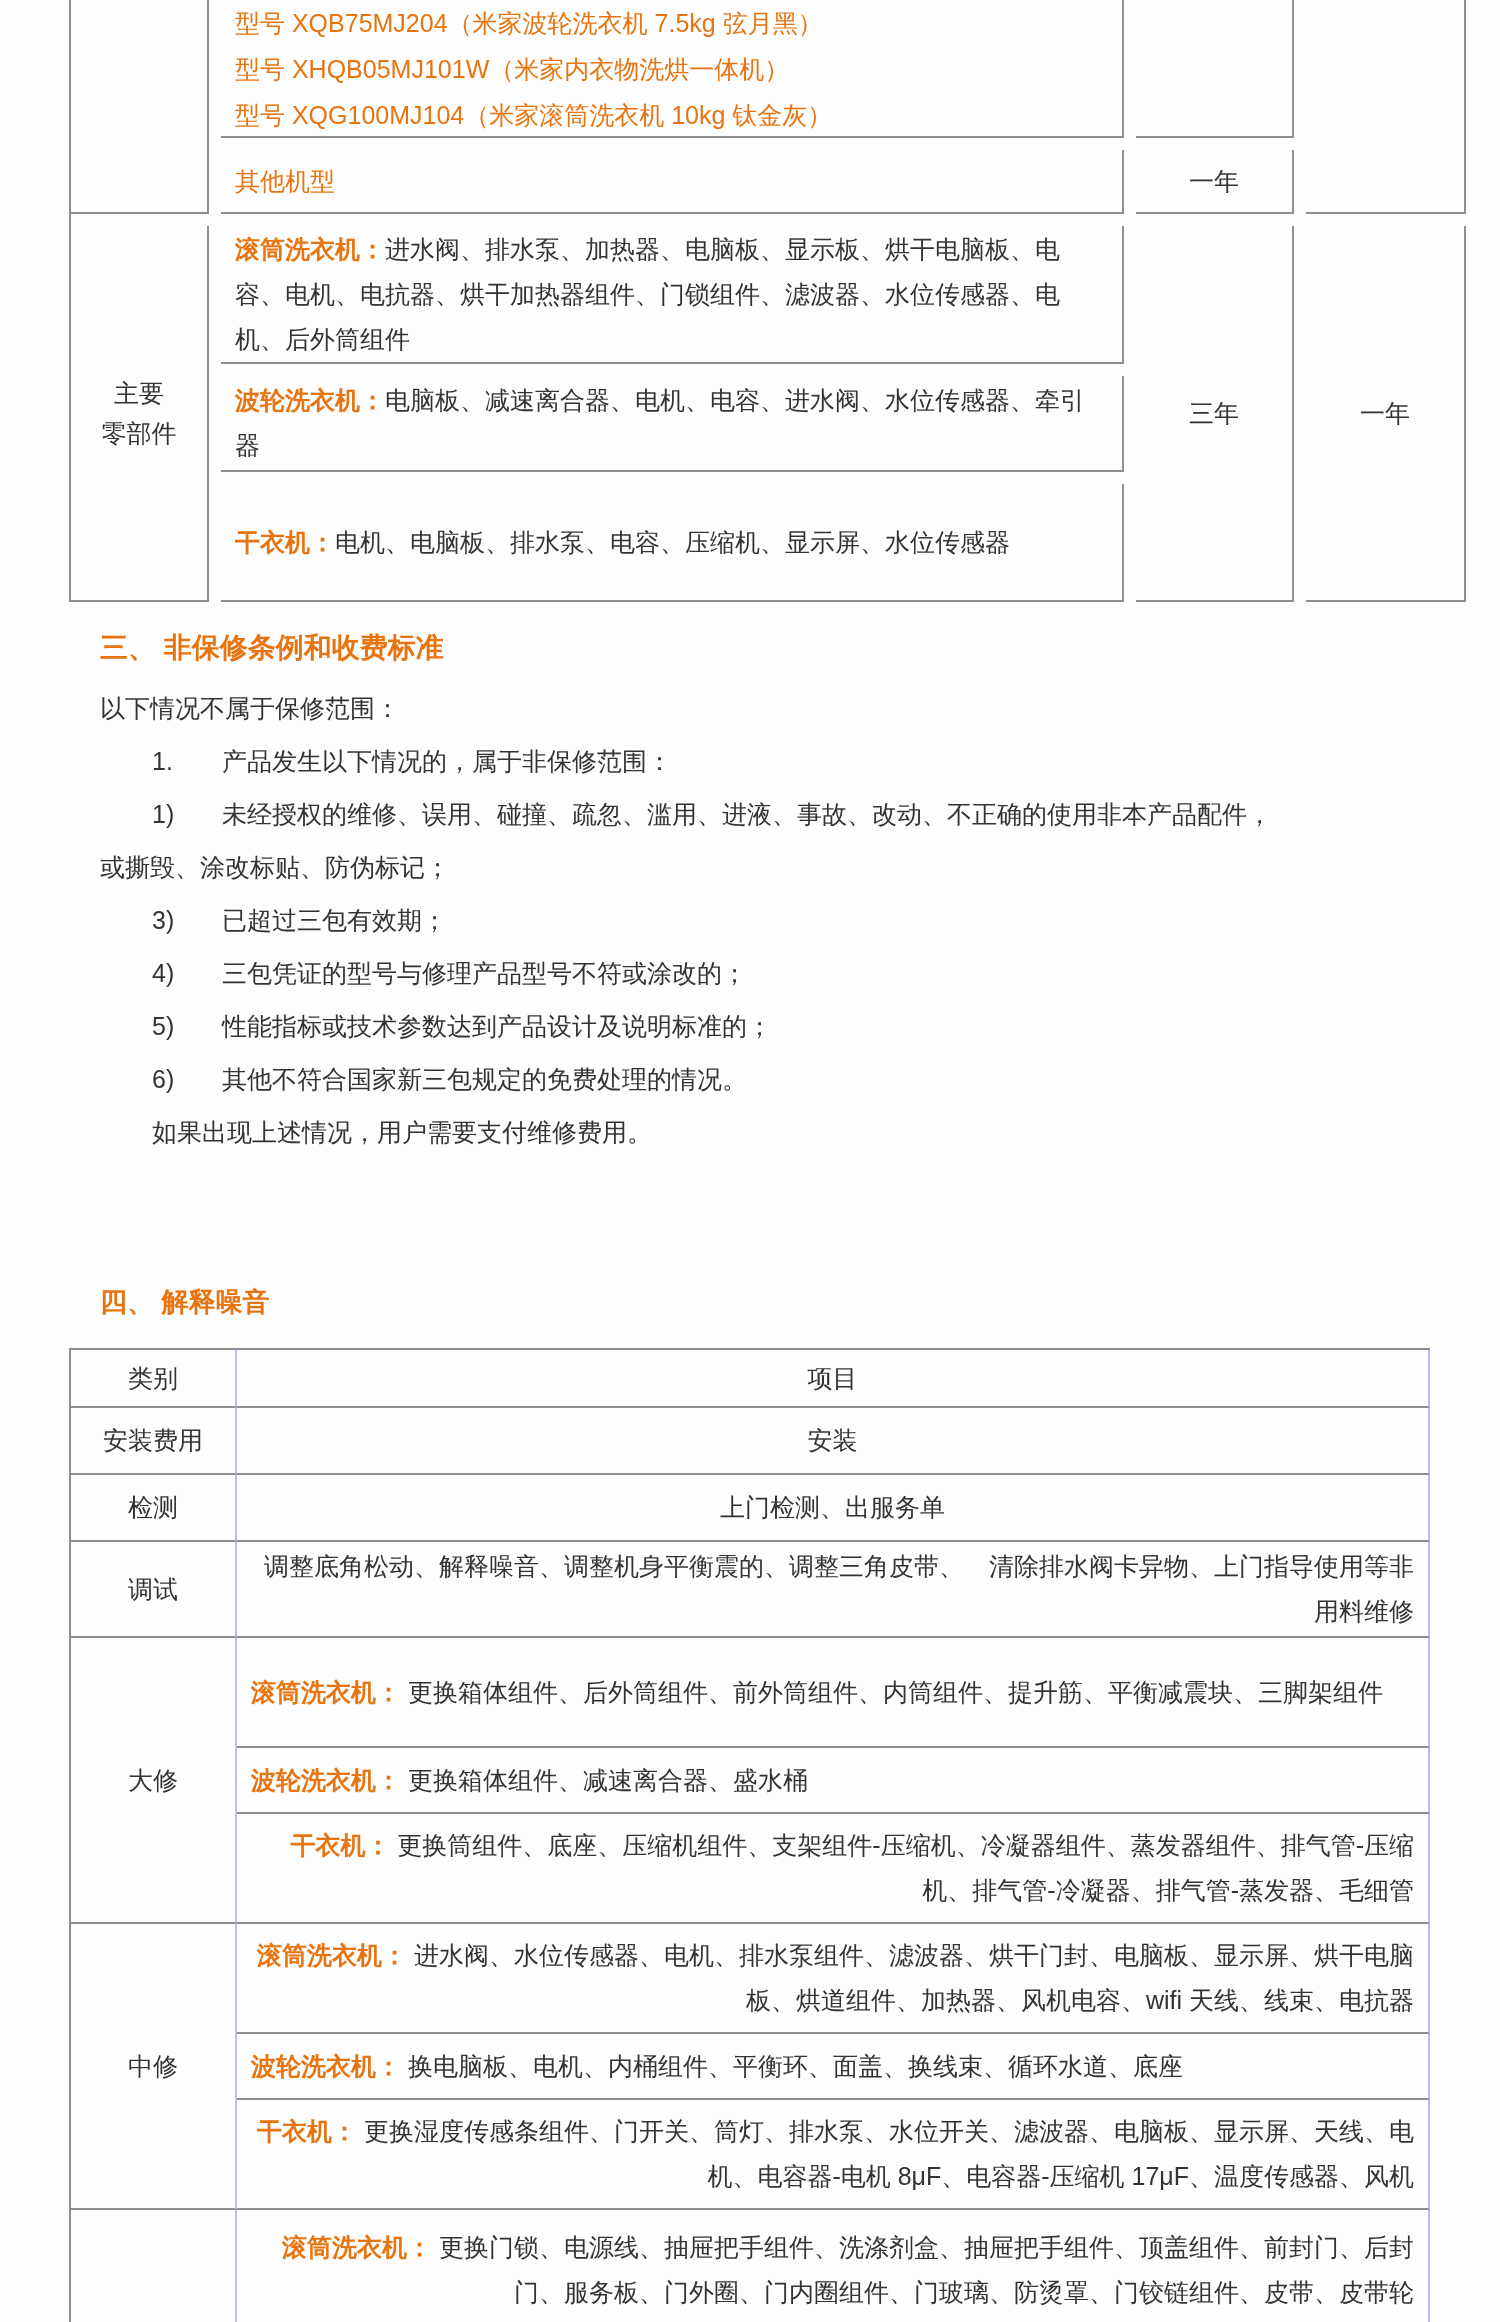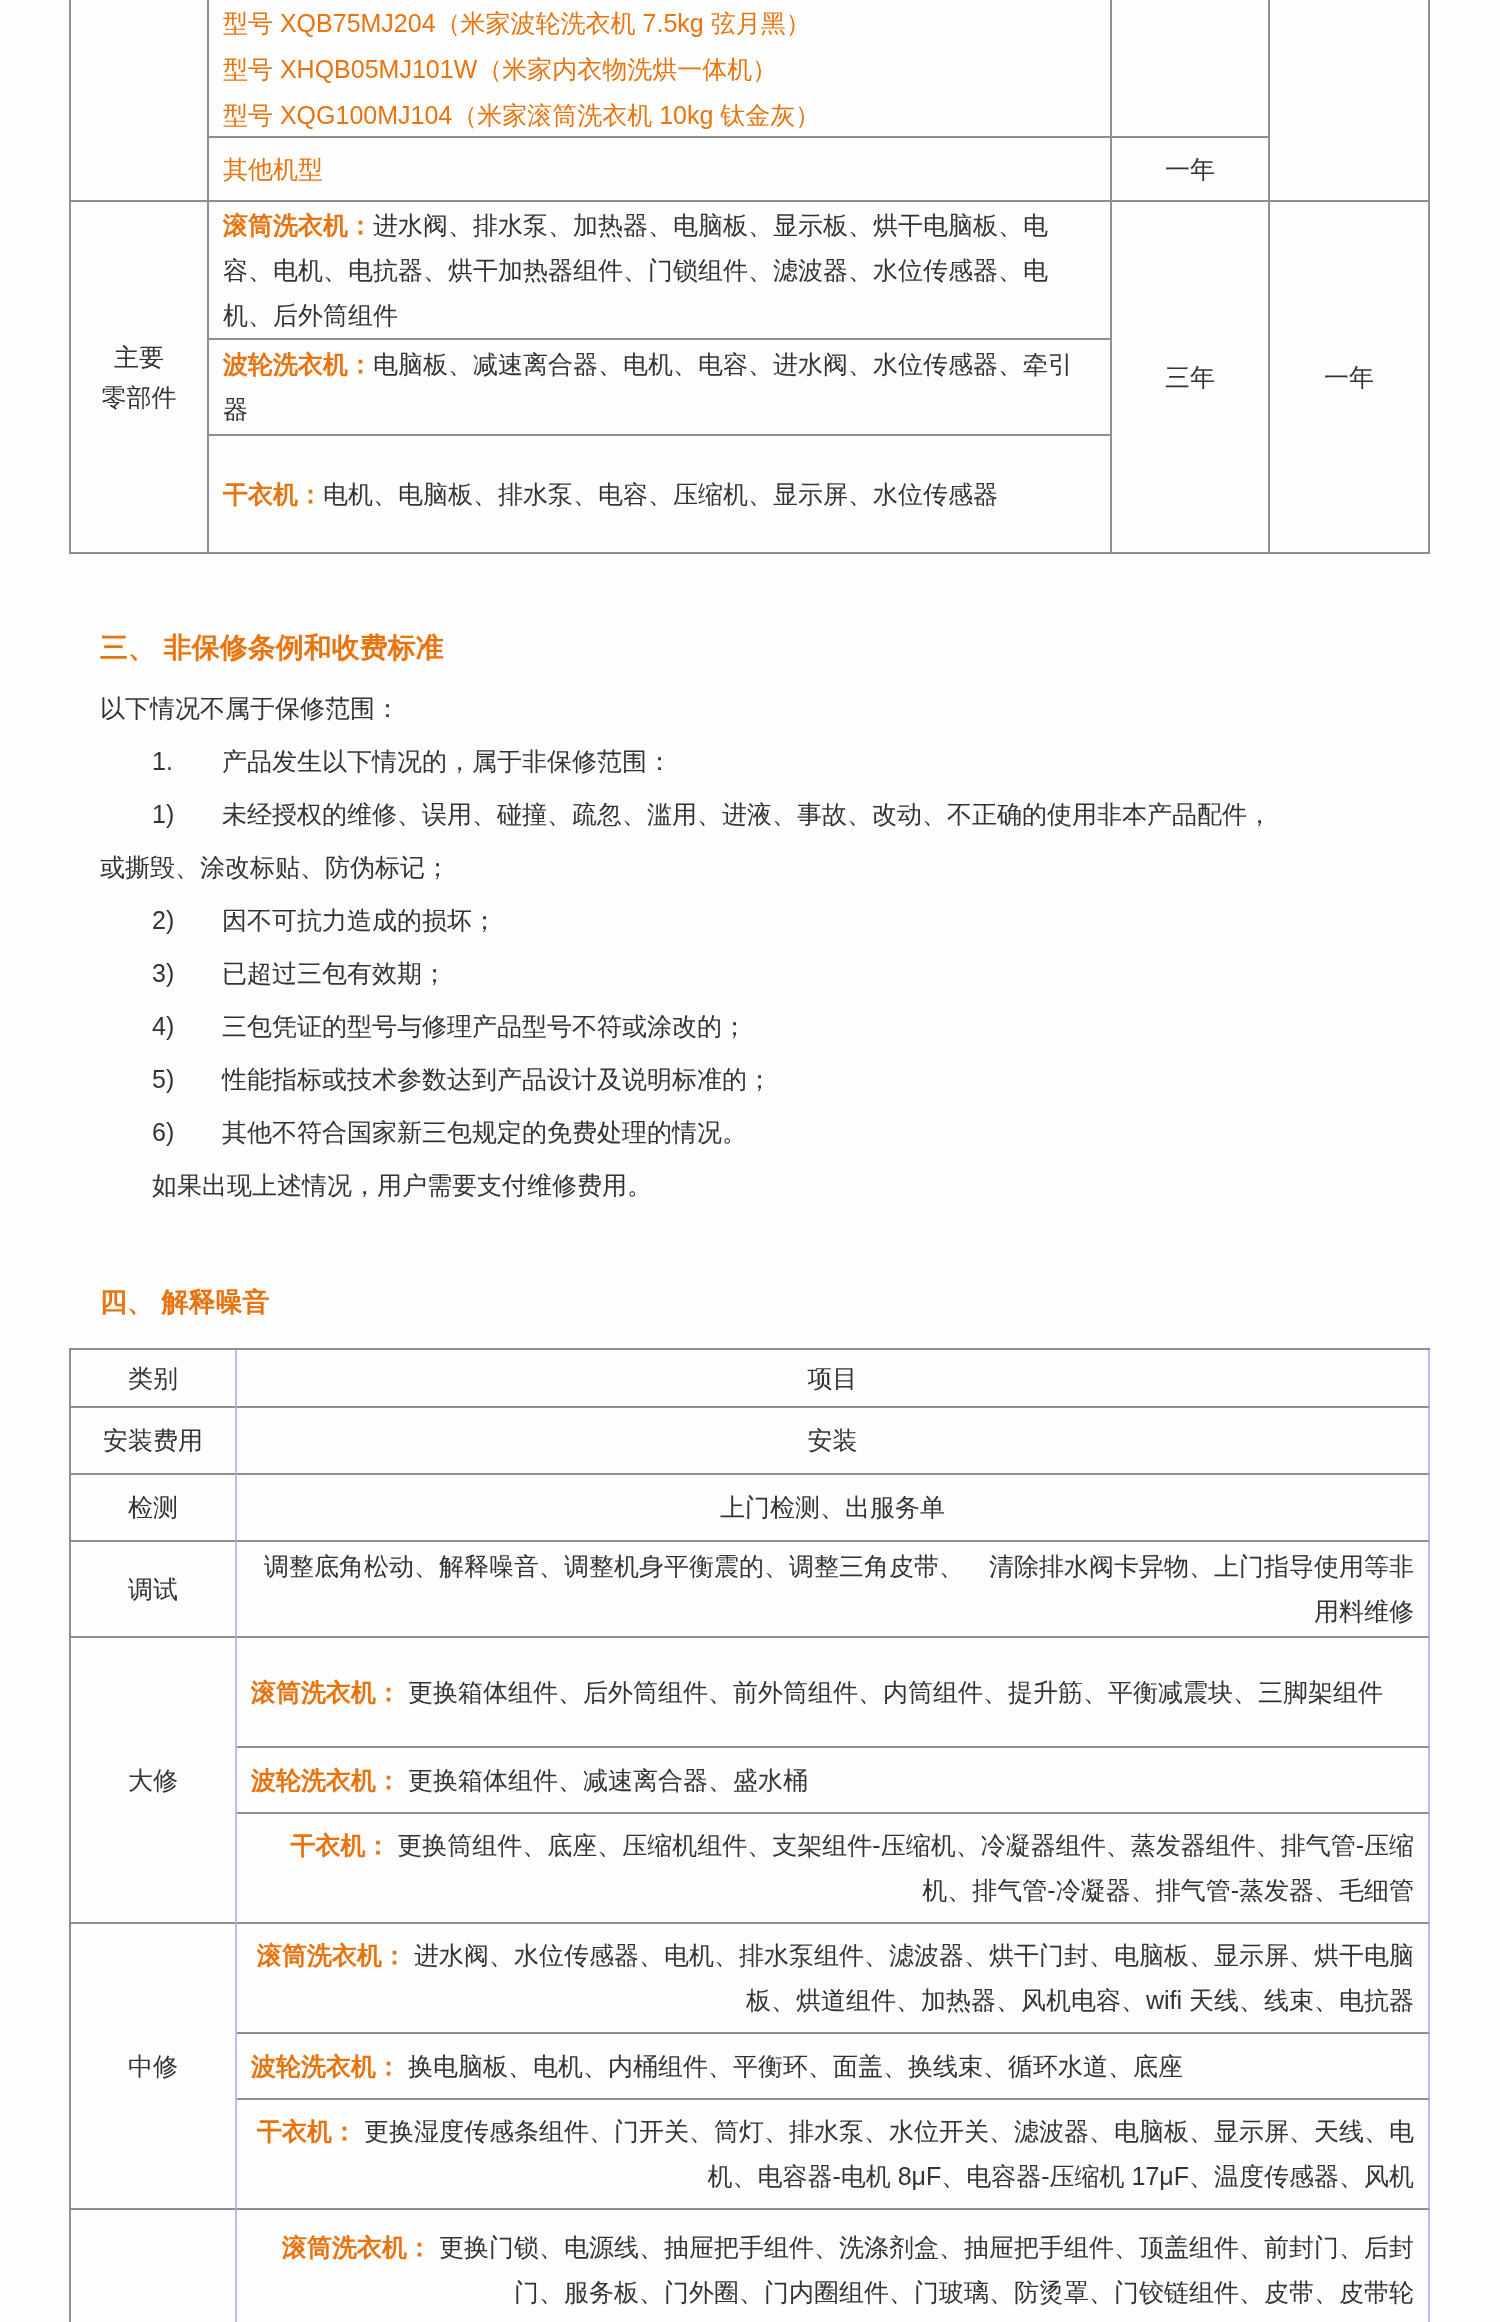--- a/index.html
+++ b/index.html
@@ -11,20 +11,21 @@
   .orange { color:#e8740f; }
   .bold { font-weight:bold; }
 
   
   .t1 {
     position:absolute; left:69px; top:0;
     display:grid;
     grid-template-columns:138px 903px 158px 160px;
     grid-template-rows:138px 64px 138px 96px 118px;
     border-left:2px solid #8f8f8f;
+    gap:12px;
   }
   .t1 > div { border-right:2px solid #8f8f8f; border-bottom:2px solid #8f8f8f; font-size:25px; }
   .vc { display:flex; align-items:center; }
   .hc { justify-content:center; text-align:center; }
   .models { padding:0 14px; line-height:46px; overflow:hidden; }
   .padcell { padding:0 14px; }
   .pwrap { line-height:45px; }
   .catlines { line-height:40px; text-align:center; }
 
   
@@ -97,21 +98,20 @@
 
     <div class="vc hc" style="grid-area:3/3/6/4">三年</div>
     <div class="vc hc" style="grid-area:3/4/6/5">一年</div>
   </div>
 
   <div class="sec3">
     <div class="sec-h orange bold">三、 非保修条例和收费标准</div>
     <p>以下情况不属于保修范围：</p>
     <p class="item"><span class="num">1.</span><span>产品发生以下情况的，属于非保修范围：</span></p>
     <p class="item"><span class="num">1)</span><span>未经授权的维修、误用、碰撞、疏忽、滥用、进液、事故、改动、不正确的使用非本产品配件，或撕毁、涂改标贴、防伪标记；</span></p>
-    <p class="item"><span class="num">2)</span><span>因不可抗力造成的损坏；</span></p>
     <p class="item"><span class="num">3)</span><span>已超过三包有效期；</span></p>
     <p class="item"><span class="num">4)</span><span>三包凭证的型号与修理产品型号不符或涂改的；</span></p>
     <p class="item"><span class="num">5)</span><span>性能指标或技术参数达到产品设计及说明标准的；</span></p>
     <p class="item"><span class="num">6)</span><span>其他不符合国家新三包规定的免费处理的情况。</span></p>
     <p class="closing">如果出现上述情况，用户需要支付维修费用。</p>
   </div>
 
   <div class="sec4h orange bold">四、 解释噪音</div>
 
   <div class="t2">

